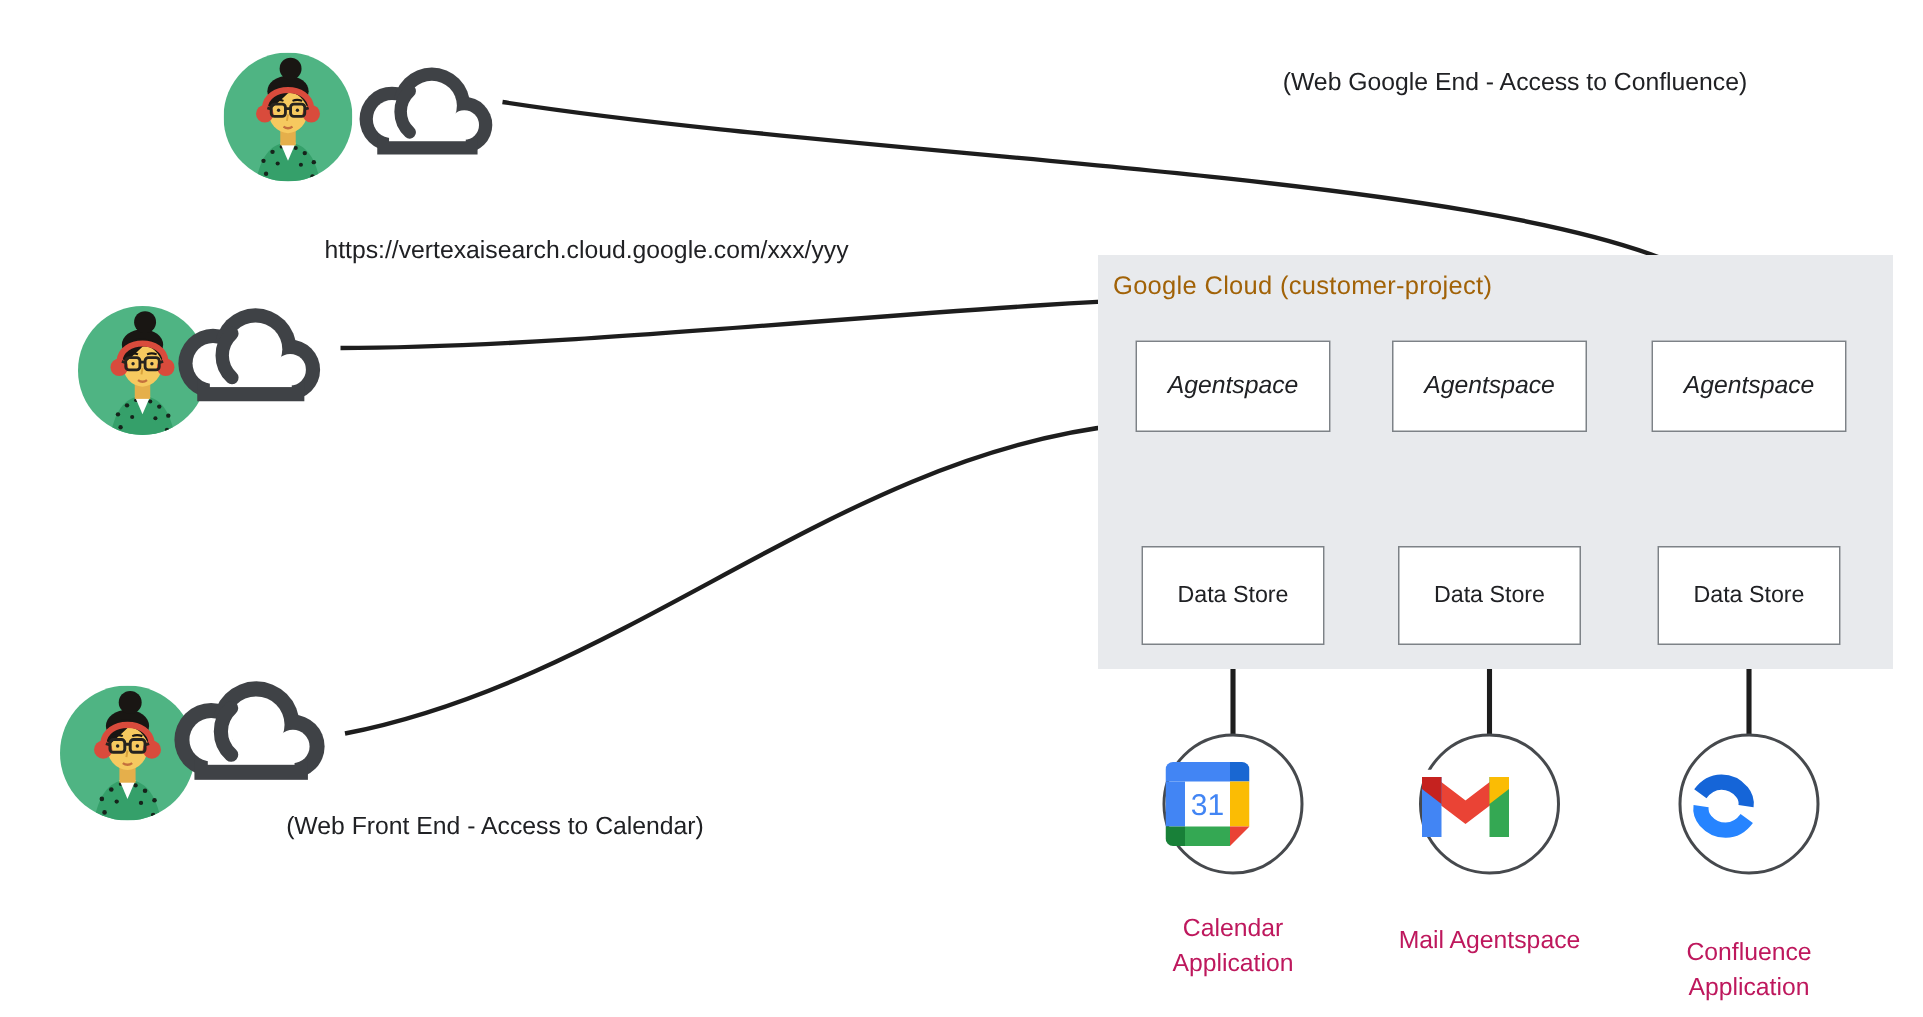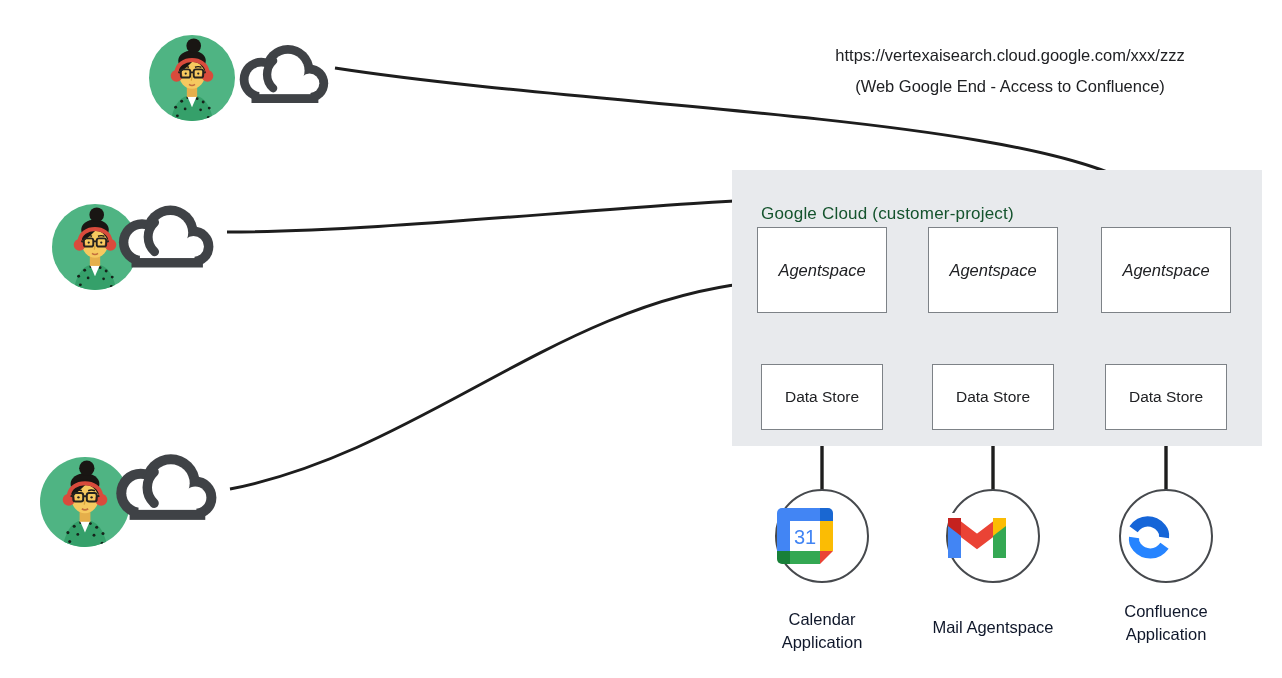--- a/index.html
+++ b/index.html
@@ -6,28 +6,28 @@
   .stage{
     position:relative;width:1282px;height:678px;background:#ffffff;overflow:hidden;
     font-family:"Liberation Sans", sans-serif;color:#202124;
   }
   .abs{position:absolute;}
   svg.overlay{position:absolute;left:0;top:0;pointer-events:none;}
   
   .url-block{position:absolute;width:500px;text-align:center;font-size:16.5px;line-height:31px;color:#202124;}
   
   .gcp{position:absolute;left:732px;top:170px;width:530px;height:276px;background:#e8eaed;}
-  .gcp-label{position:absolute;left:29px;top:11px;font-size:17px;color:#14532d;letter-spacing:.2px;margin-top:23px;}
+  .gcp-label{position:absolute;left:10px;top:11px;font-size:17px;color:#a16207;letter-spacing:.2px;}
   
   .node{position:absolute;background:#ffffff;border:1.5px solid #7d8287;display:flex;align-items:center;justify-content:center;box-sizing:border-box;}
-  .agent{width:130px;height:86px;font-size:16.5px;font-style:italic;}
+  .agent{width:130px;height:61px;font-size:16.5px;font-style:italic;}
   .dstore{width:122px;height:66px;font-size:15.5px;}
   
   .app-circle{position:absolute;width:94px;height:94px;border-radius:50%;background:#fff;border:2px solid #46494d;box-sizing:border-box;display:flex;align-items:center;justify-content:flex-start;}
-  .app-label{position:absolute;width:130px;text-align:center;font-size:16.5px;line-height:23px;color:#0f172a;}
+  .app-label{position:absolute;width:130px;text-align:center;font-size:16.5px;line-height:23px;color:#be185d;}
   .avatar{position:absolute;}
   .cloudicon{position:absolute;}
 </style>
 </head>
 <body>
 
 <div class="stage">
 
   <svg width="0" height="0" style="position:absolute">
     <defs>
@@ -132,26 +132,27 @@
   <div>
     <svg class="avatar" style="left:40px;top:457px" width="90" height="90">
         <use href="#sym-avatar"></use>
       </svg>
     <svg class="cloudicon" style="left:96px;top:442px" width="134" height="89">
         <use href="#sym-cloud"></use>
       </svg>
   </div>
 
   <div class="url-block" style="left:760px;top:40px">
-    <div>https://vertexaisearch.cloud.google.com/xxx/zzz</div>
     <div>(Web Google End - Access to Confluence)</div>
   </div>
   <div class="url-block" style="left:141px;top:152px">
+    <div>https://vertexaisearch.cloud.google.com/xxx/yyy</div>
   </div>
   <div class="url-block" style="left:80px;top:536px">
+    <div>(Web Front End - Access to Calendar)</div>
   </div>
 
   <div class="gcp">
     <div class="gcp-label">Google Cloud (customer-project)</div>
   </div>
 
   <div class="node agent abs" style="left:757px;top:227px">
     <span>Agentspace</span>
   </div>
   <div class="node agent abs" style="left:928px;top:227px">
@@ -201,15 +202,15 @@
   </div>
   <div class="app-circle" style="left:1119px;top:489px">
     <svg width="58" height="58" viewBox="0 0 60 60">
       <path d="M13 23 C21 12, 34 13, 41.5 21.5 C44 24.5, 45 28, 44.5 31.5" stroke="#1565d8" stroke-width="10.5" fill="none"></path>
       <path d="M45 40 C37 51, 24 50, 16.5 41.5 C14 38.5, 13 35, 13.5 31.5" stroke="#2684ff" stroke-width="10.5" fill="none"></path>
     </svg>
   </div>
 
   <div class="app-label" style="left:757px;top:608px">Calendar Application</div>
   <div class="app-label" style="left:928px;top:616px">Mail Agentspace</div>
-  <div class="app-label" style="left:1101px;top:600px">Confluence Application</div>
+  <div class="app-label" style="left:1101px;top:624px">Confluence Application</div>
 
 </div>
 
 </body></html>

